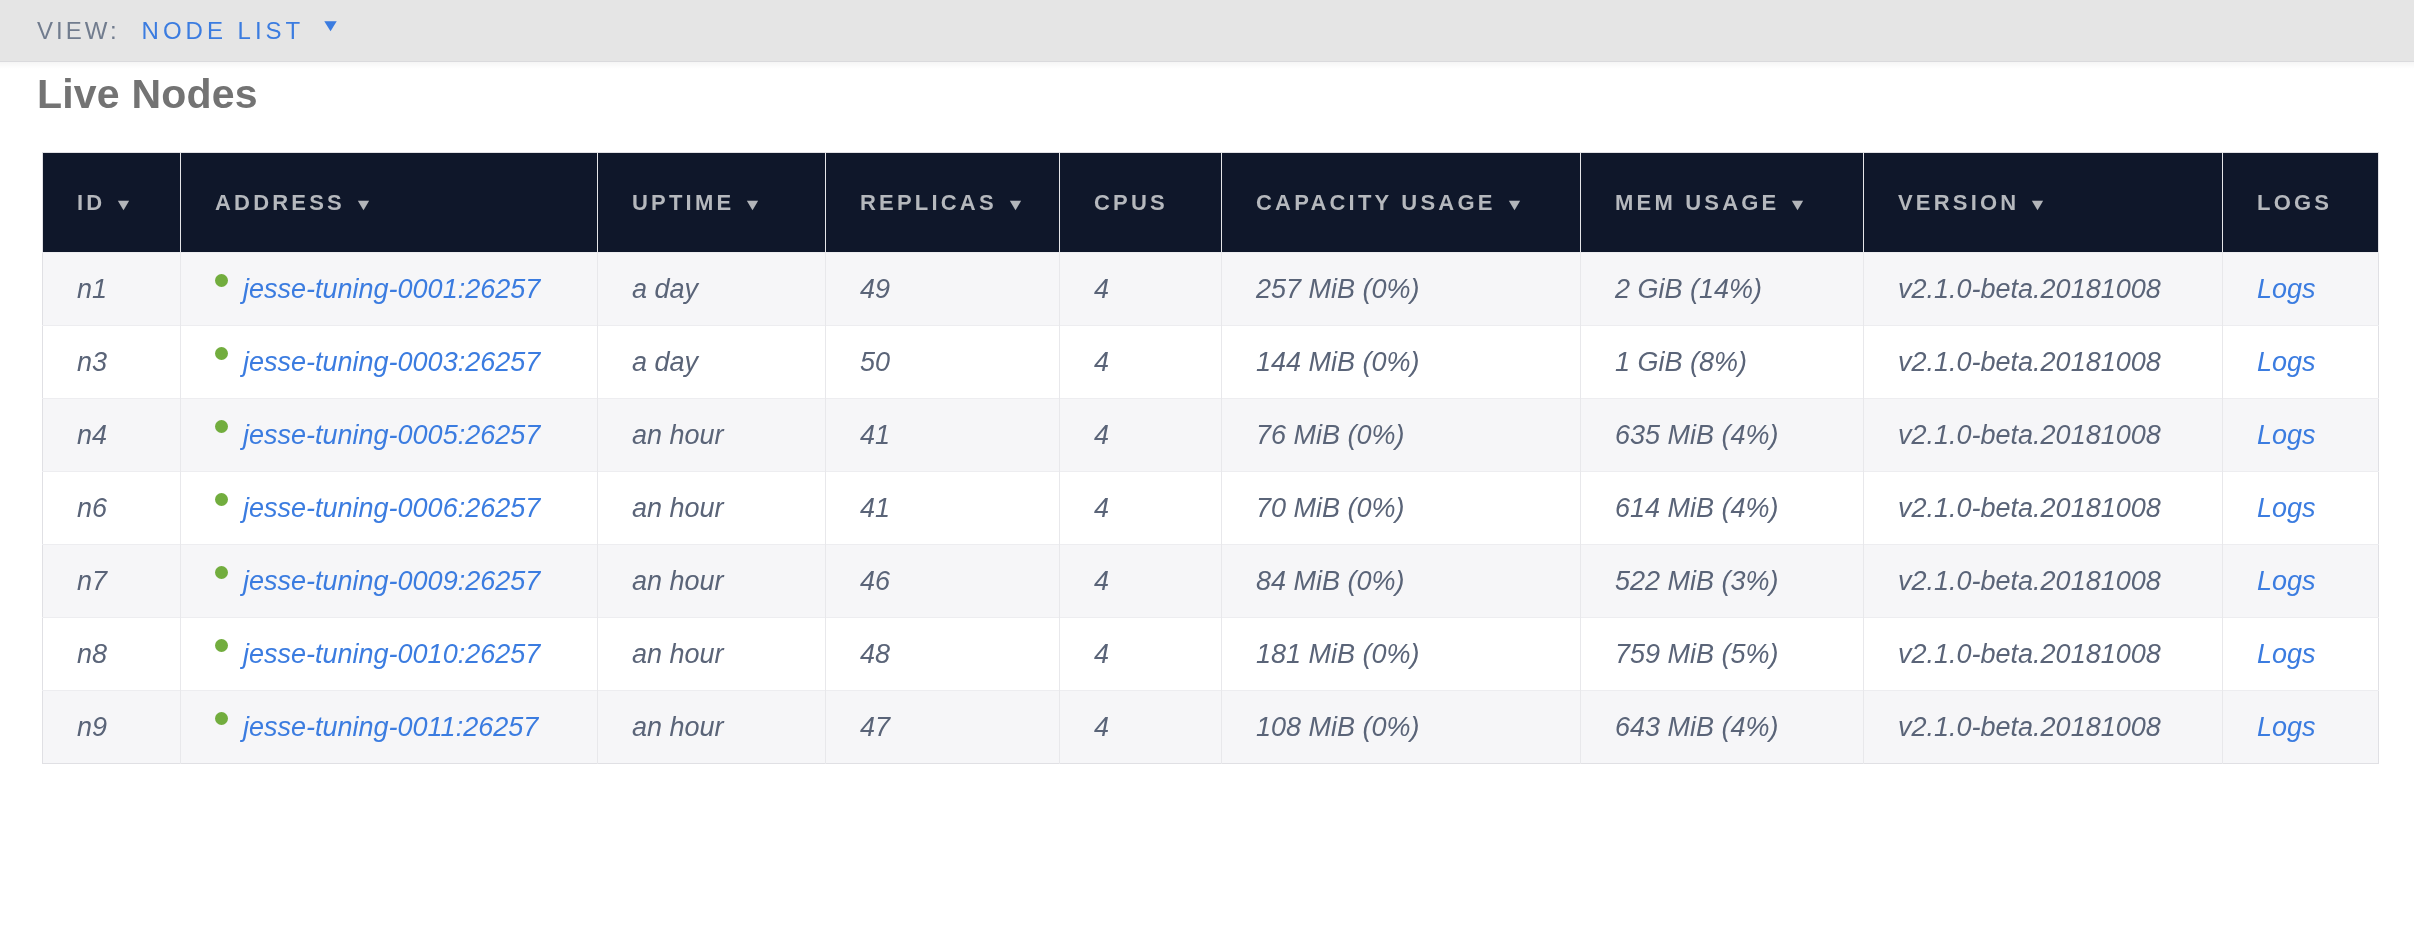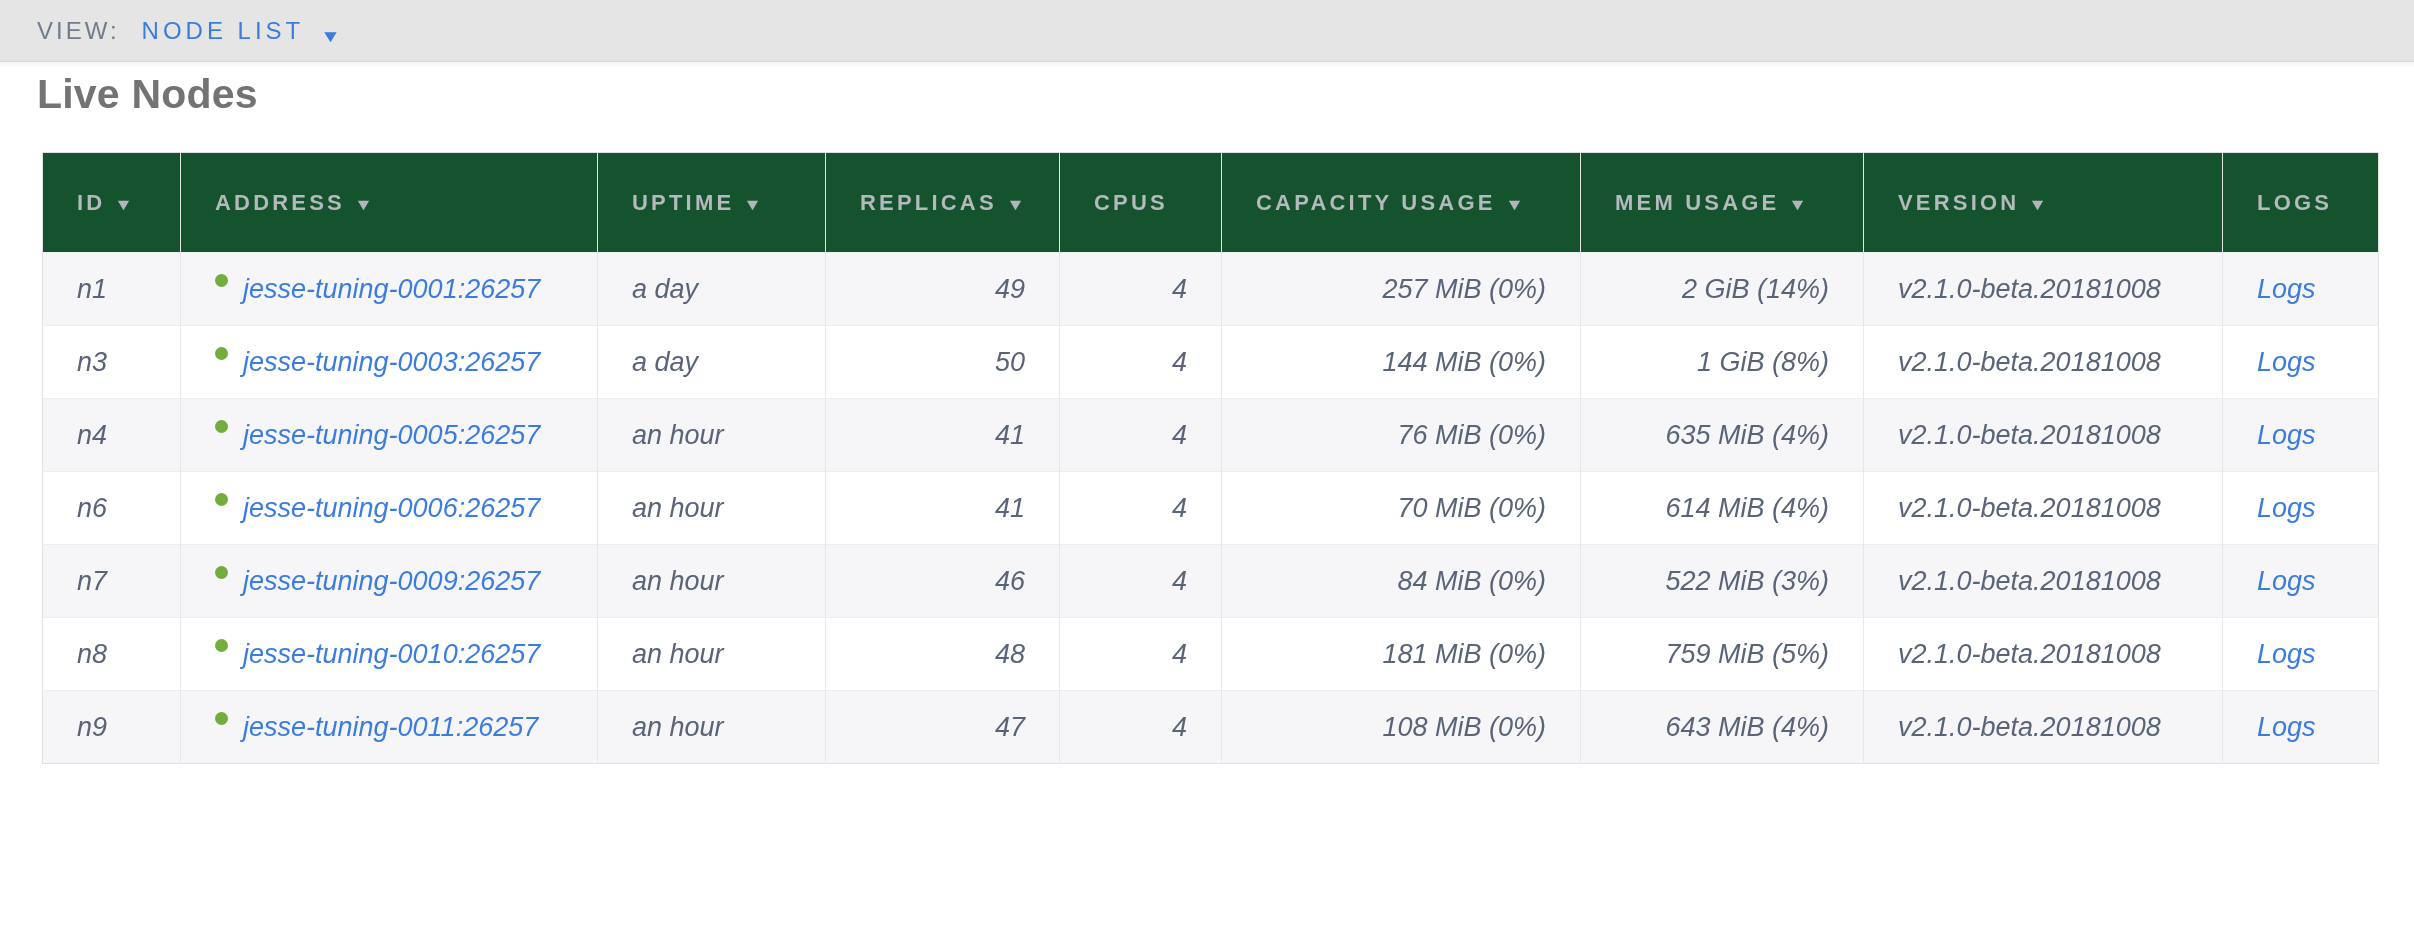--- a/index.html
+++ b/index.html
@@ -30,21 +30,21 @@
     pointer-events: none;
   }
   .view-label {
     color: #717c8e;
     font-size: 24px;
     letter-spacing: 3px;
     font-weight: 400;
   }
   .view-select {
     display: flex;
-    align-items: flex-end;
+    align-items: flex-start;
     gap: 18px;
     margin-left: 22px;
     background: none;
     border: none;
     padding: 0;
     cursor: pointer;
     font-family: inherit;
   }
   .view-select-value {
     color: #3b7ce0;
@@ -92,21 +92,21 @@
 
   thead th {
     height: 100px;
     padding: 0 34px;
     text-align: left;
     vertical-align: middle;
     font-size: 22px;
     font-weight: 600;
     letter-spacing: 3.2px;
     color: #b5b8bd;
-    background: #14532d;
+    background: #0f172a;
     border-left: 1px solid #e5e5e8;
     white-space: nowrap;
     overflow: hidden;
   }
   thead th:first-child { border-left: none; }
   .sort-icon {
     display: inline-block;
     margin-left: 11px;
     font-size: 16px;
     color: #b2b5ba;
@@ -121,21 +121,21 @@
     color: #5a6478;
     border-left: 1px solid #e8e8eb;
     white-space: nowrap;
     overflow: hidden;
   }
   tbody td:first-child { border-left: none; }
   tbody tr { border-top: 1px solid #ededf0; font-style: italic; }
   tbody tr:nth-child(odd) { background: #f6f6f8; }
   tbody tr:nth-child(even) { background: #ffffff; }
 
-  td.align-right { text-align: right; }
+  td.align-right { }
 
   .addr-cell { display: flex; align-items: flex-start; }
   .status-dot {
     flex: none;
     width: 13px; height: 13px;
     border-radius: 50%;
     background: #72ad3e;
     margin-right: 15px;
   }
   a.tbl-link {

